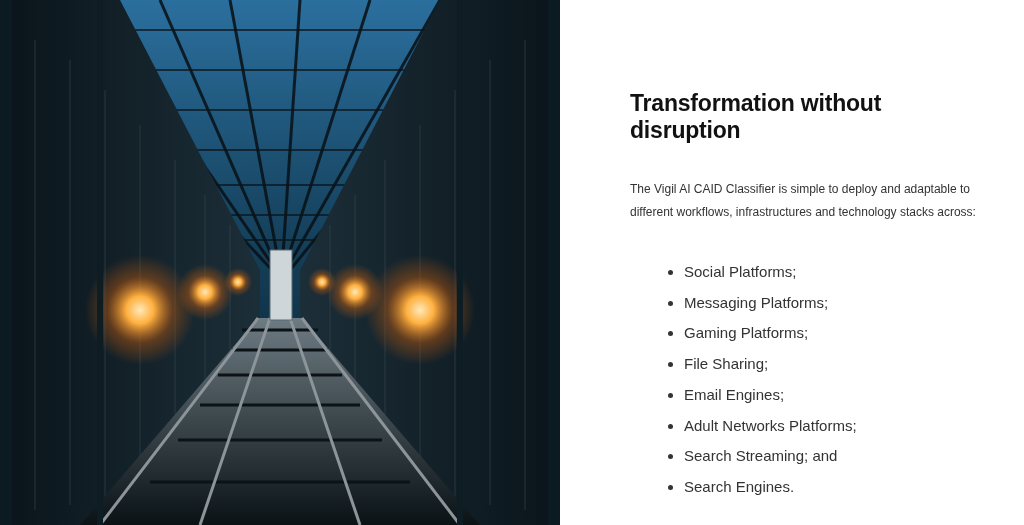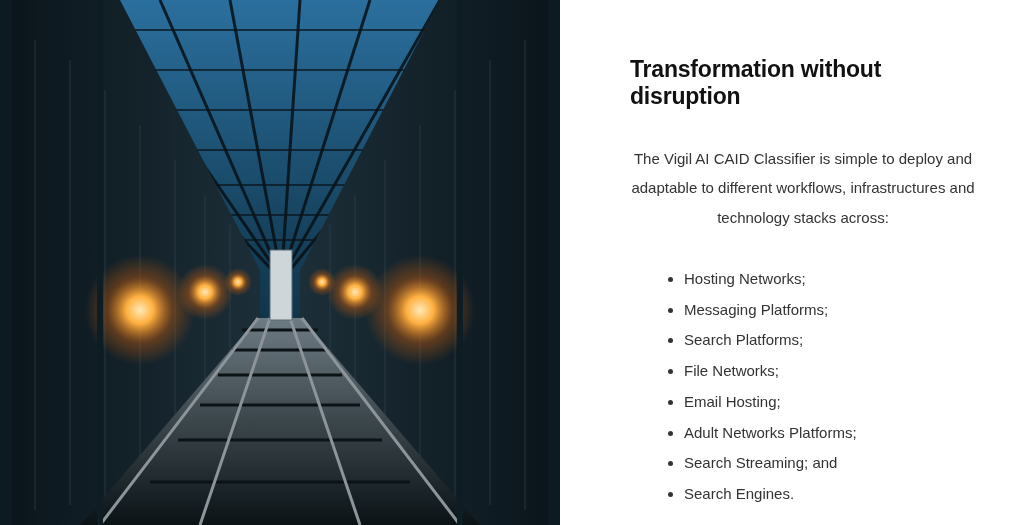--- a/index.html
+++ b/index.html
@@ -1,22 +1,22 @@
 <!DOCTYPE html>
 <html><head>
 <meta charset="utf-8">
 <style>
   * { box-sizing: border-box; margin: 0; padding: 0; }
   html, body { width: 1024px; height: 525px; overflow: hidden; font-family: Arial, Helvetica, sans-serif; background: #fff; }
   .page { display: flex; width: 100%; height: 100%; }
   .image-col { width: 560px; height: 525px; position: relative; background: #0a1a24; overflow: hidden; }
   .image-col svg { width: 100%; height: 100%; display: block; }
-  .text-col { flex: 1; padding: 56px 48px 40px 70px; }
+  .text-col { flex: 1; padding: 90px 48px 40px 70px; }
   .heading { font-size: 23px; font-weight: 700; color: #111; letter-spacing: -0.2px; margin-bottom: 34px; }
-  .para { font-size: 15px; line-height: 1.95; color: #333; margin-bottom: 32px; max-width: 360px; text-align: center; }
+  .para { font-size: 12px; line-height: 1.95; color: #333; margin-bottom: 32px; max-width: 360px; }
   ul.bullets { list-style: disc; padding-left: 54px; }
   ul.bullets li { font-size: 15px; line-height: 2.05; color: #333; }
 </style>
 </head>
 <body>
 
 <div class="page">
   <div class="image-col">
     <svg viewBox="0 0 560 525" preserveAspectRatio="xMidYMid slice">
       <defs>
@@ -122,23 +122,23 @@
       <rect x="548" y="0" width="12" height="525" fill="#0c1a22"></rect>
       <line x1="100" y1="0" x2="100" y2="525" stroke="#0e1c24" stroke-width="6"></line>
       <line x1="460" y1="0" x2="460" y2="525" stroke="#0e1c24" stroke-width="6"></line>
     </svg>
   </div>
 
   <div class="text-col">
     <h2 class="heading">Transformation without disruption</h2>
     <p class="para">The Vigil AI CAID Classifier is simple to deploy and adaptable to different workflows, infrastructures and technology stacks across:</p>
     <ul class="bullets">
-      <li>Hosting Networks;</li>
+      <li>Social Platforms;</li>
       <li>Messaging Platforms;</li>
-      <li>Search Platforms;</li>
-      <li>File Networks;</li>
-      <li>Email Hosting;</li>
+      <li>Gaming Platforms;</li>
+      <li>File Sharing;</li>
+      <li>Email Engines;</li>
       <li>Adult Networks Platforms;</li>
       <li>Search Streaming; and</li>
       <li>Search Engines.</li>
     </ul>
   </div>
 </div>
 
 </body></html>

